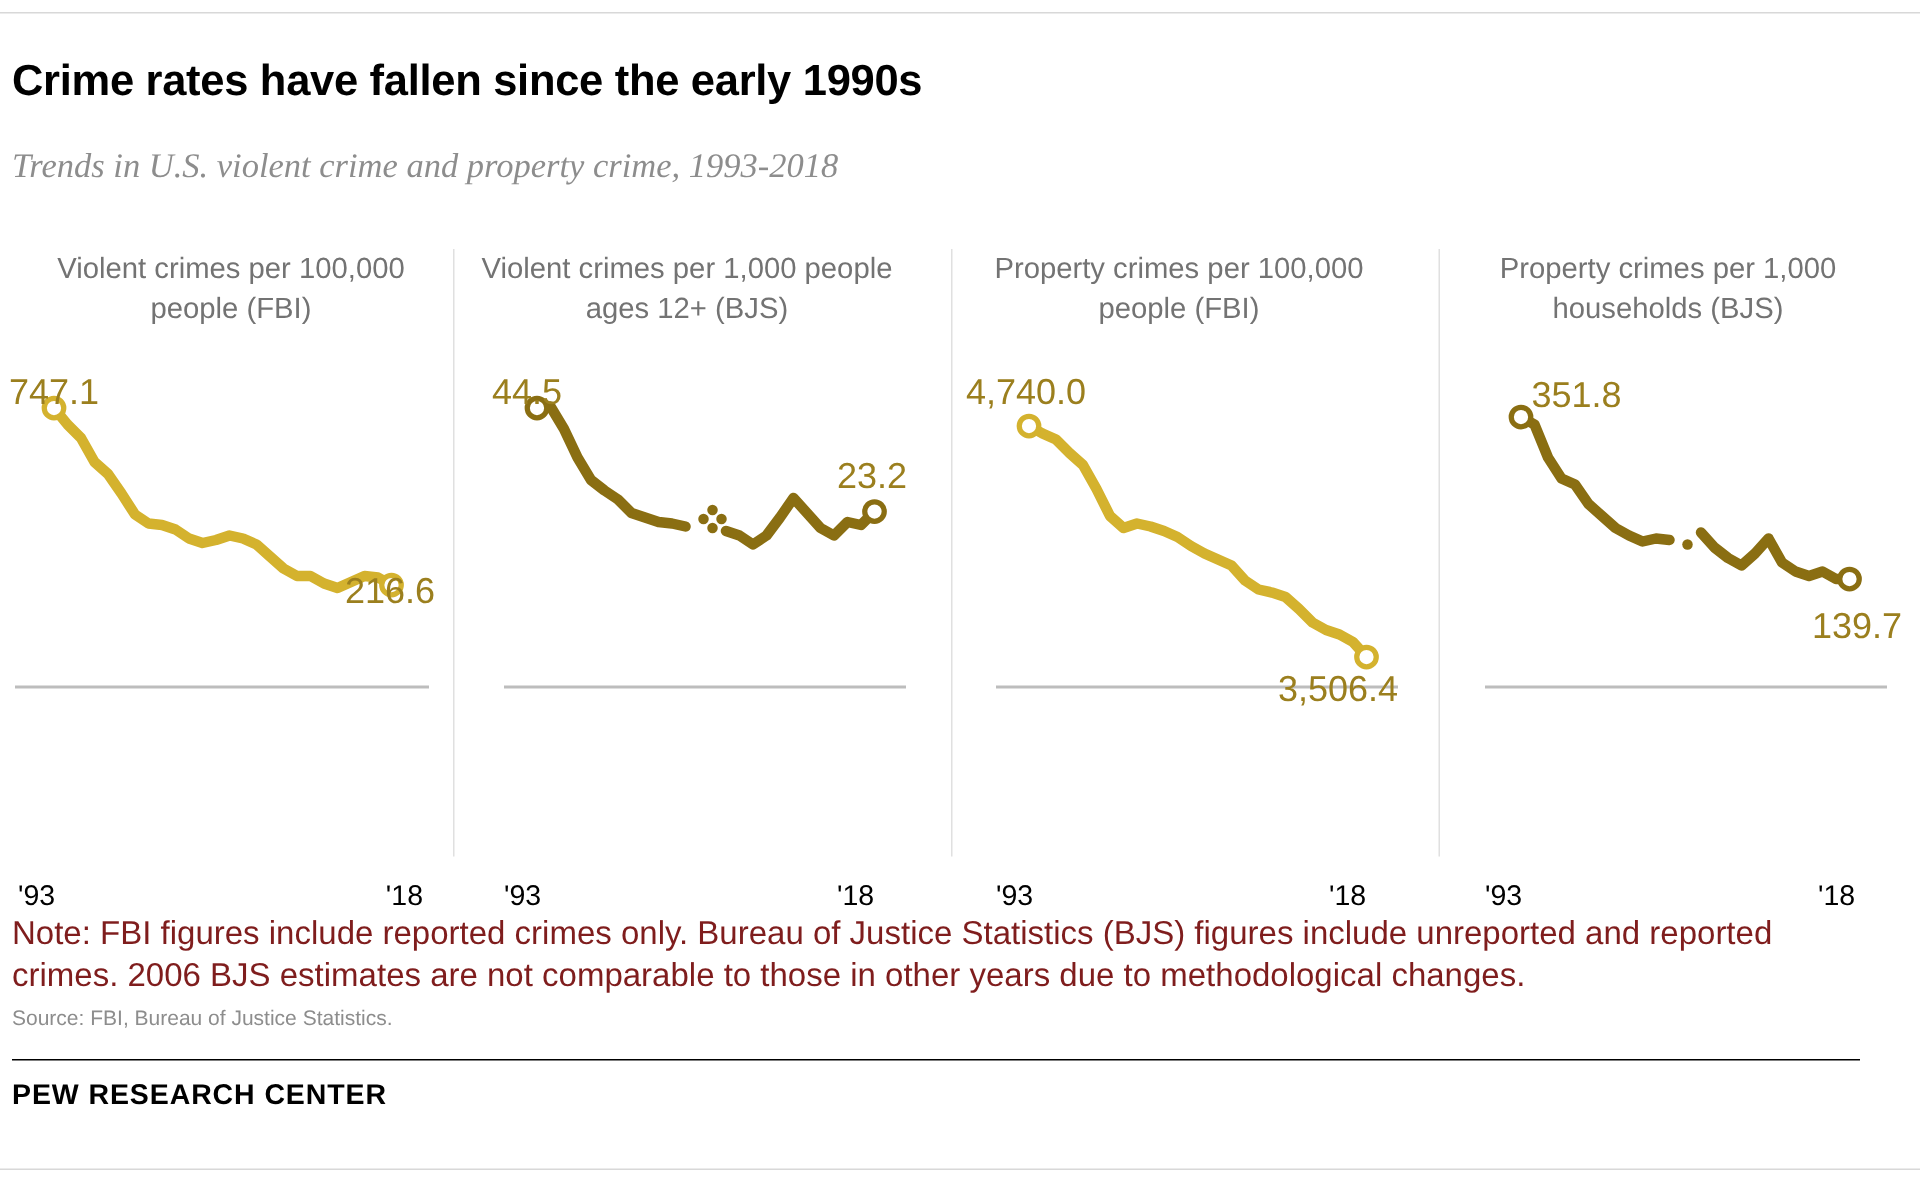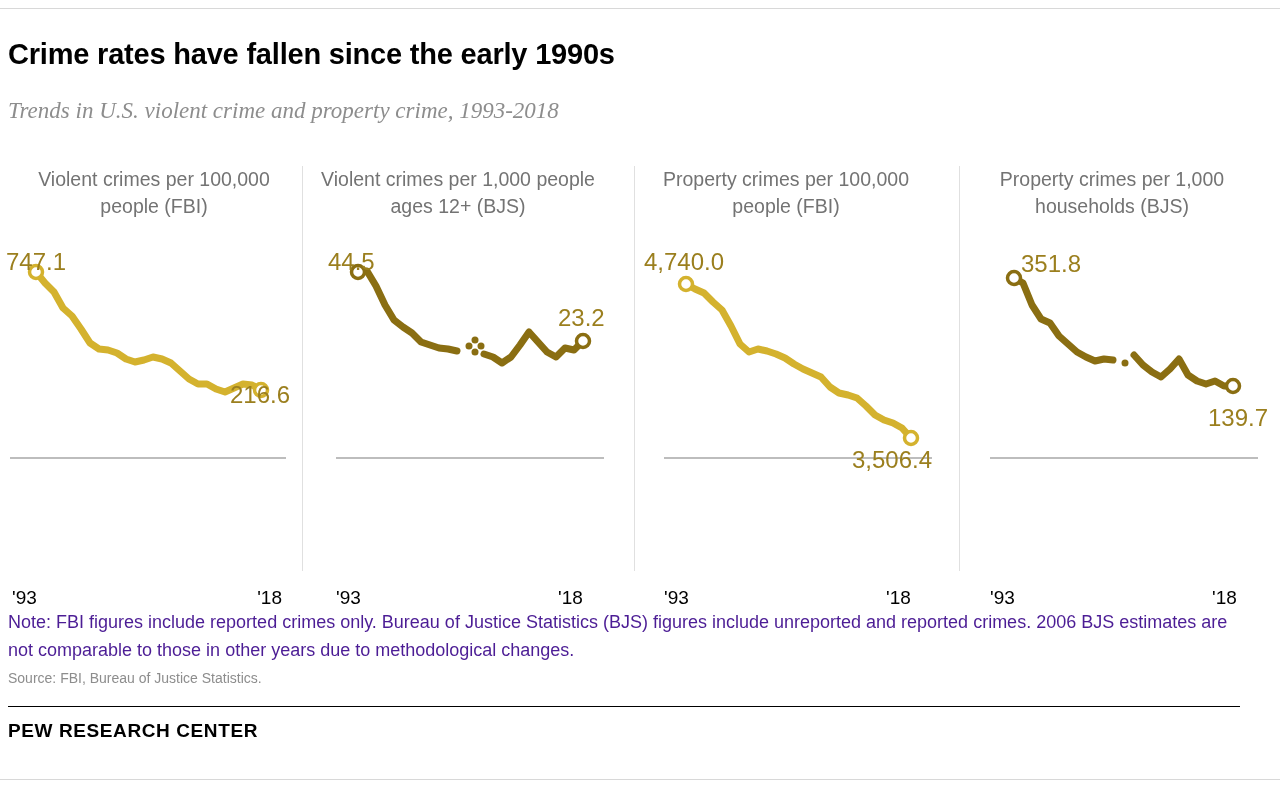--- a/index.html
+++ b/index.html
@@ -117,23 +117,23 @@
     color: #9b7f1e;
     white-space: nowrap;
   }
   .footer {
     position: absolute;
     left: 8px;
     top: 608px;
     width: 1230px;
   }
   .note {
-    font-size: 18px;
+    font-size: 22px;
     line-height: 28px;
-    color: #4c1d95;
+    color: #7f1d1d;
   }
   .source {
     font-size: 14px;
     line-height: 28px;
     color: #8d8d8d;
   }
   .brand-rule {
     position: absolute;
     left: 8px;
     top: 706px;

